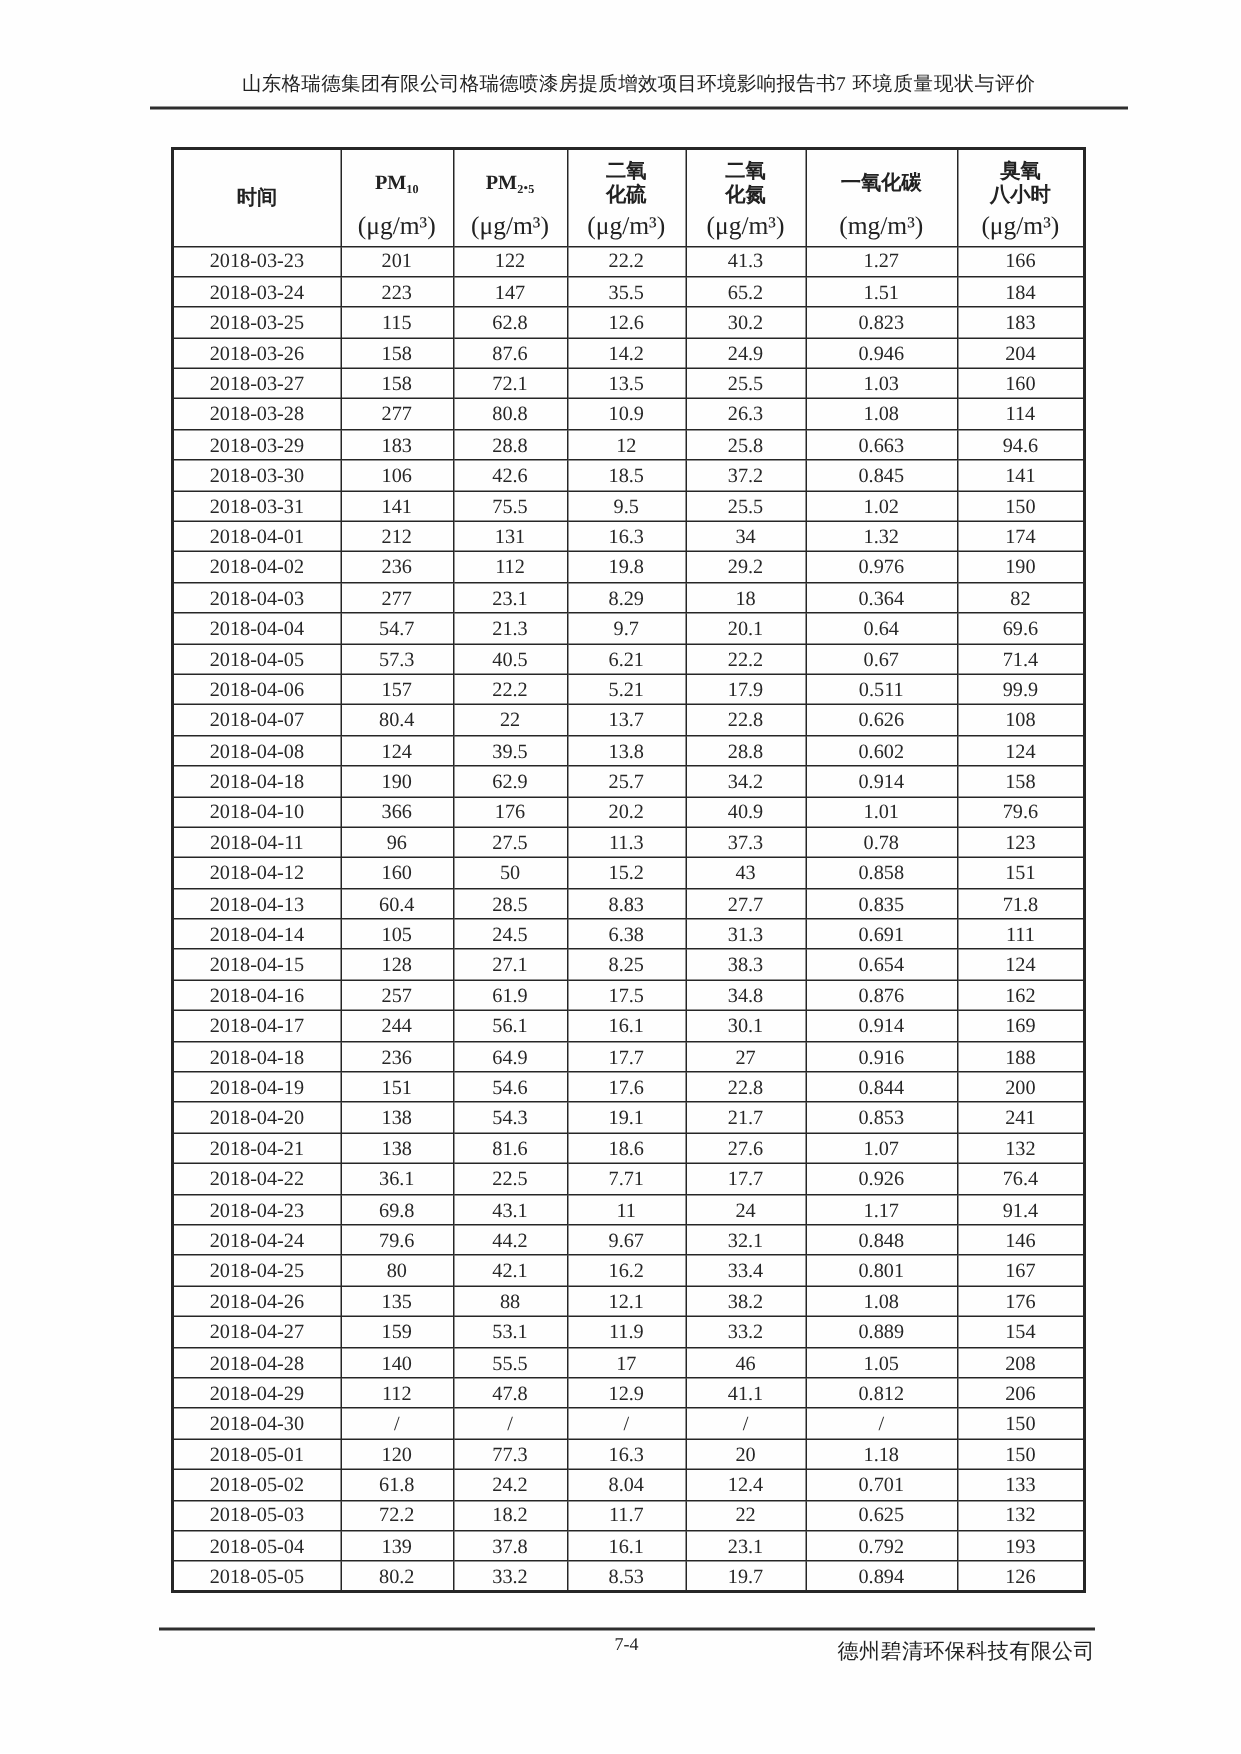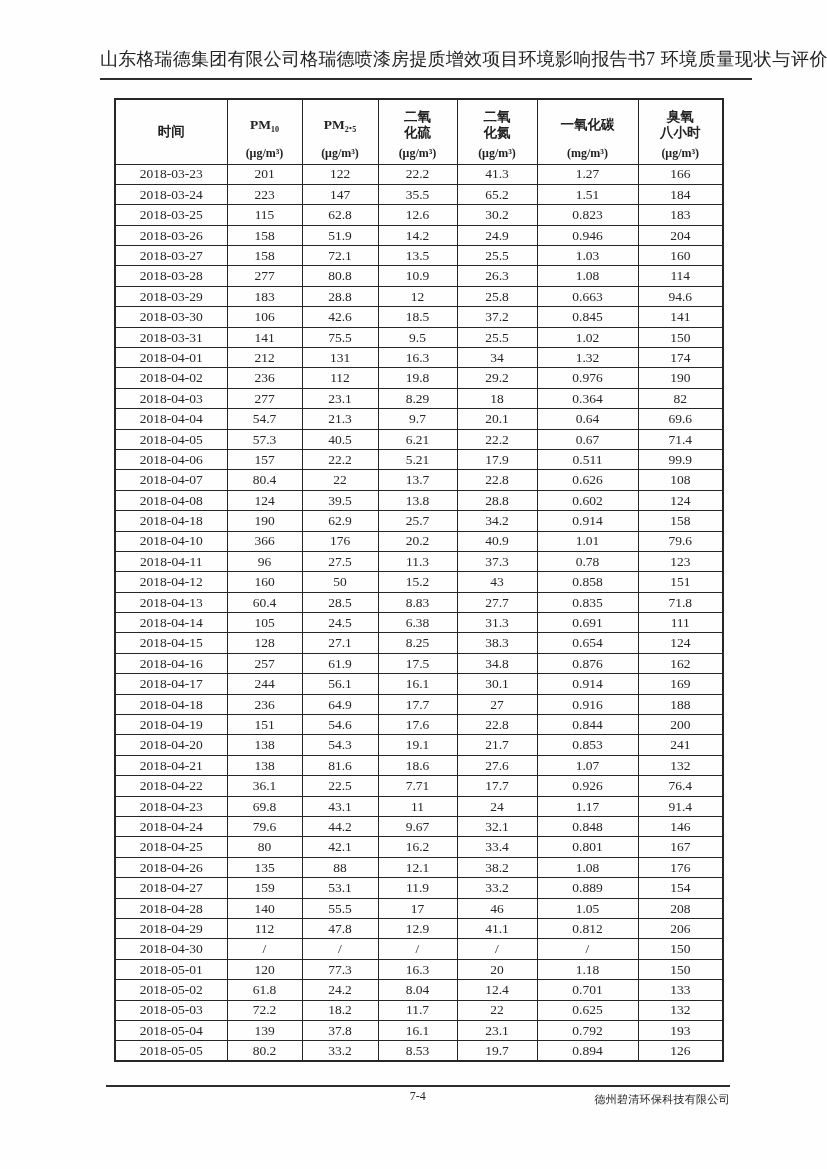--- a/index.html
+++ b/index.html
@@ -17,25 +17,25 @@
     overflow: hidden;
   }
 
   
   .page-header {
     position: absolute;
     left: 100px;
     width: 652px;
     top: 48px;
     display: flex;
-    justify-content: flex-start;
+    justify-content: center;
     align-items: flex-end;
     padding-bottom: 7px;
     border-bottom: 2px solid #2e2e2e;
-    font-size: 18px;
+    font-size: 13px;
     line-height: 1.25;
     white-space: nowrap;
   }
   .page-header .hdr-left  { letter-spacing: 0.2px; }
   .page-header .hdr-right { letter-spacing: 0.6px; }
 
   
   table.data-table {
     position: absolute;
     left: 114px;
@@ -67,22 +67,22 @@
     display: flex;
     align-items: center;
     justify-content: center;
     font-weight: bold;
     font-size: 13.5px;
     line-height: 1.18;
     white-space: pre-line;
   }
   .col-unit {
     flex: 0 0 auto;
-    font-weight: bold;
-    font-size: 12px;
+    font-weight: normal;
+    font-size: 17px;
     line-height: 1.1;
     padding-bottom: 2px;
   }
   .col-unit:empty { display: none; }
   .data-table tbody tr { height: 20.4px; margin-top: 32px; }
   .data-table tbody td {
     font-size: 13.5px;
     line-height: 1;
     color: #262626;
   }
@@ -100,21 +100,21 @@
     position: absolute;
     left: 50%;
     transform: translateX(-52%);
     top: 2px;
     font-size: 12px;
   }
   .footer-company {
     position: absolute;
     right: 0;
     top: 5px;
-    font-size: 11px;
+    font-size: 14px;
     letter-spacing: 0.3px;
     white-space: nowrap;
   }
 </style>
 </head>
 <body>
 
 <div class="page">
 
   <div class="page-header">
@@ -205,21 +205,21 @@
           <td>115</td>
           <td>62.8</td>
           <td>12.6</td>
           <td>30.2</td>
           <td>0.823</td>
           <td>183</td>
         </tr>
         <tr>
           <td>2018-03-26</td>
           <td>158</td>
-          <td>51.9</td>
+          <td>87.6</td>
           <td>14.2</td>
           <td>24.9</td>
           <td>0.946</td>
           <td>204</td>
         </tr>
         <tr>
           <td>2018-03-27</td>
           <td>158</td>
           <td>72.1</td>
           <td>13.5</td>

